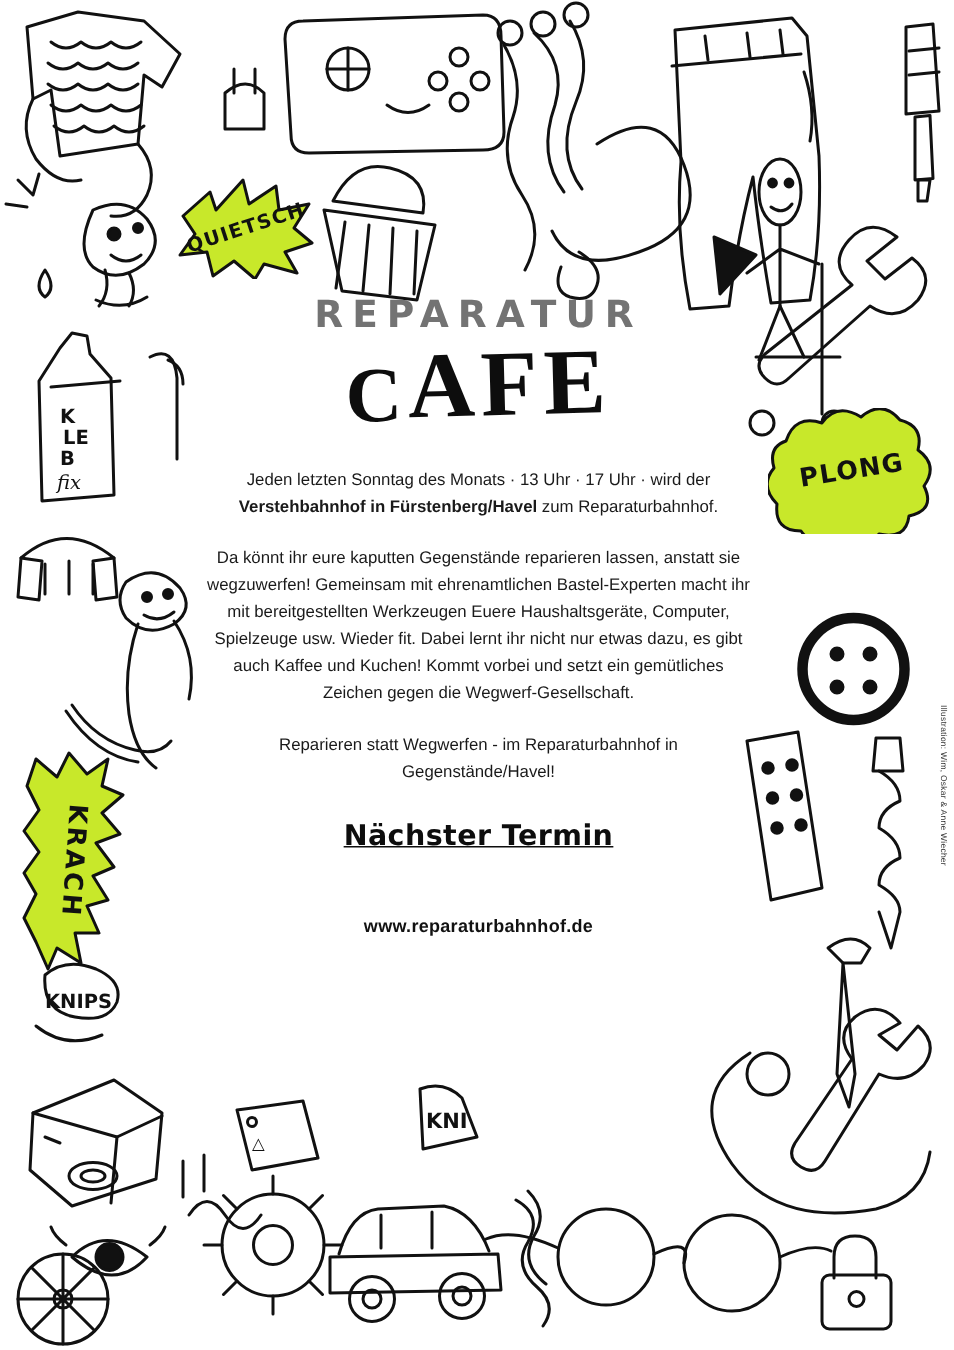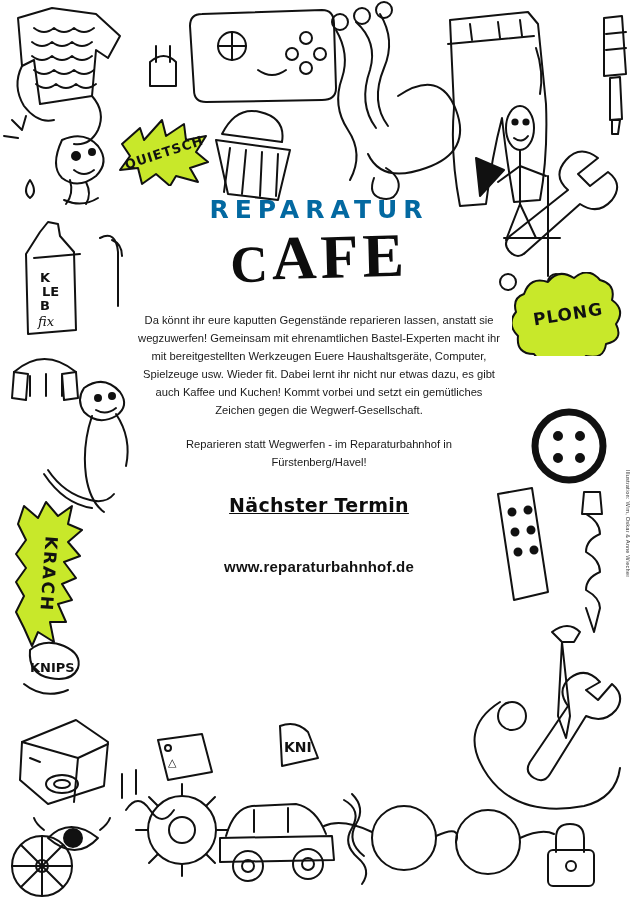--- a/index.html
+++ b/index.html
@@ -38,21 +38,21 @@
     left: 138px;
     top: 196px;
     width: 362px;
     text-align: center;
   }
   .title-word {
     font-family: "DejaVu Sans", sans-serif;
     font-weight: 700;
     font-size: 25px;
     letter-spacing: 6px;
-    color: #0369a1;
+    color: #737373;
     margin: 0 0 2px 0;
     line-height: 1.1;
   }
   .title-cafe {
     font-family: "Liberation Serif", serif;
     font-weight: 700;
     font-size: 62px;
     letter-spacing: 4px;
     line-height: 1;
     margin: 0 0 22px 0;
@@ -75,21 +75,21 @@
   .next-date {
     font-family: "DejaVu Sans", sans-serif;
     font-weight: 700;
     font-size: 19px;
     letter-spacing: 0.3px;
     margin: 22px 0 0 0;
     color: #0d0d0d;
     text-decoration: underline;
   }
   .web {
-    font-size: 15px;
+    font-size: 12px;
     font-weight: 700;
     margin: 42px 0 0 0;
     color: #121212;
     letter-spacing: 0.2px;
   }
   
   .badge {
     position: absolute;
     font-family: "DejaVu Sans", sans-serif;
     font-weight: 700;
@@ -426,24 +426,27 @@
     </svg>
     <div class="badge-text">KRACH</div>
   </div>
 
   <div class="content">
     <h1 class="title-word">REPARATUR</h1>
     <div class="title-cafe">
       <span class="lead">C</span><span>AFE</span>
     </div>
 
+    <p class="body-block">
+      <span>Jeden letzten Sonntag des Monats · 13 Uhr · 17 Uhr · wird der </span><b>Verstehbahnhof in Fürstenberg/Havel</b><span> zum Reparaturbahnhof.</span>
+    </p>
 
     <p class="body-block">Da könnt ihr eure kaputten Gegenstände reparieren lassen, anstatt sie wegzuwerfen! Gemeinsam mit ehrenamtlichen Bastel-Experten macht ihr mit bereitgestellten Werkzeugen Euere Haushaltsgeräte, Computer, Spielzeuge usw. Wieder fit. Dabei lernt ihr nicht nur etwas dazu, es gibt auch Kaffee und Kuchen! Kommt vorbei und setzt ein gemütliches Zeichen gegen die Wegwerf-Gesellschaft.</p>
 
-    <p class="body-block">Reparieren statt Wegwerfen - im Reparaturbahnhof in Fürstenberg/Havel!</p>
+    <p class="body-block">Reparieren statt Wegwerfen - im Reparaturbahnhof in Gegenstände/Havel!</p>
 
     <div class="next-date">Nächster Termin</div>
 
     <div class="web">www.reparaturbahnhof.de</div>
   </div>
 
   <div class="credit">Illustration: Wim, Oskar &amp; Anne Wiecher</div>
 
 </div>
 

